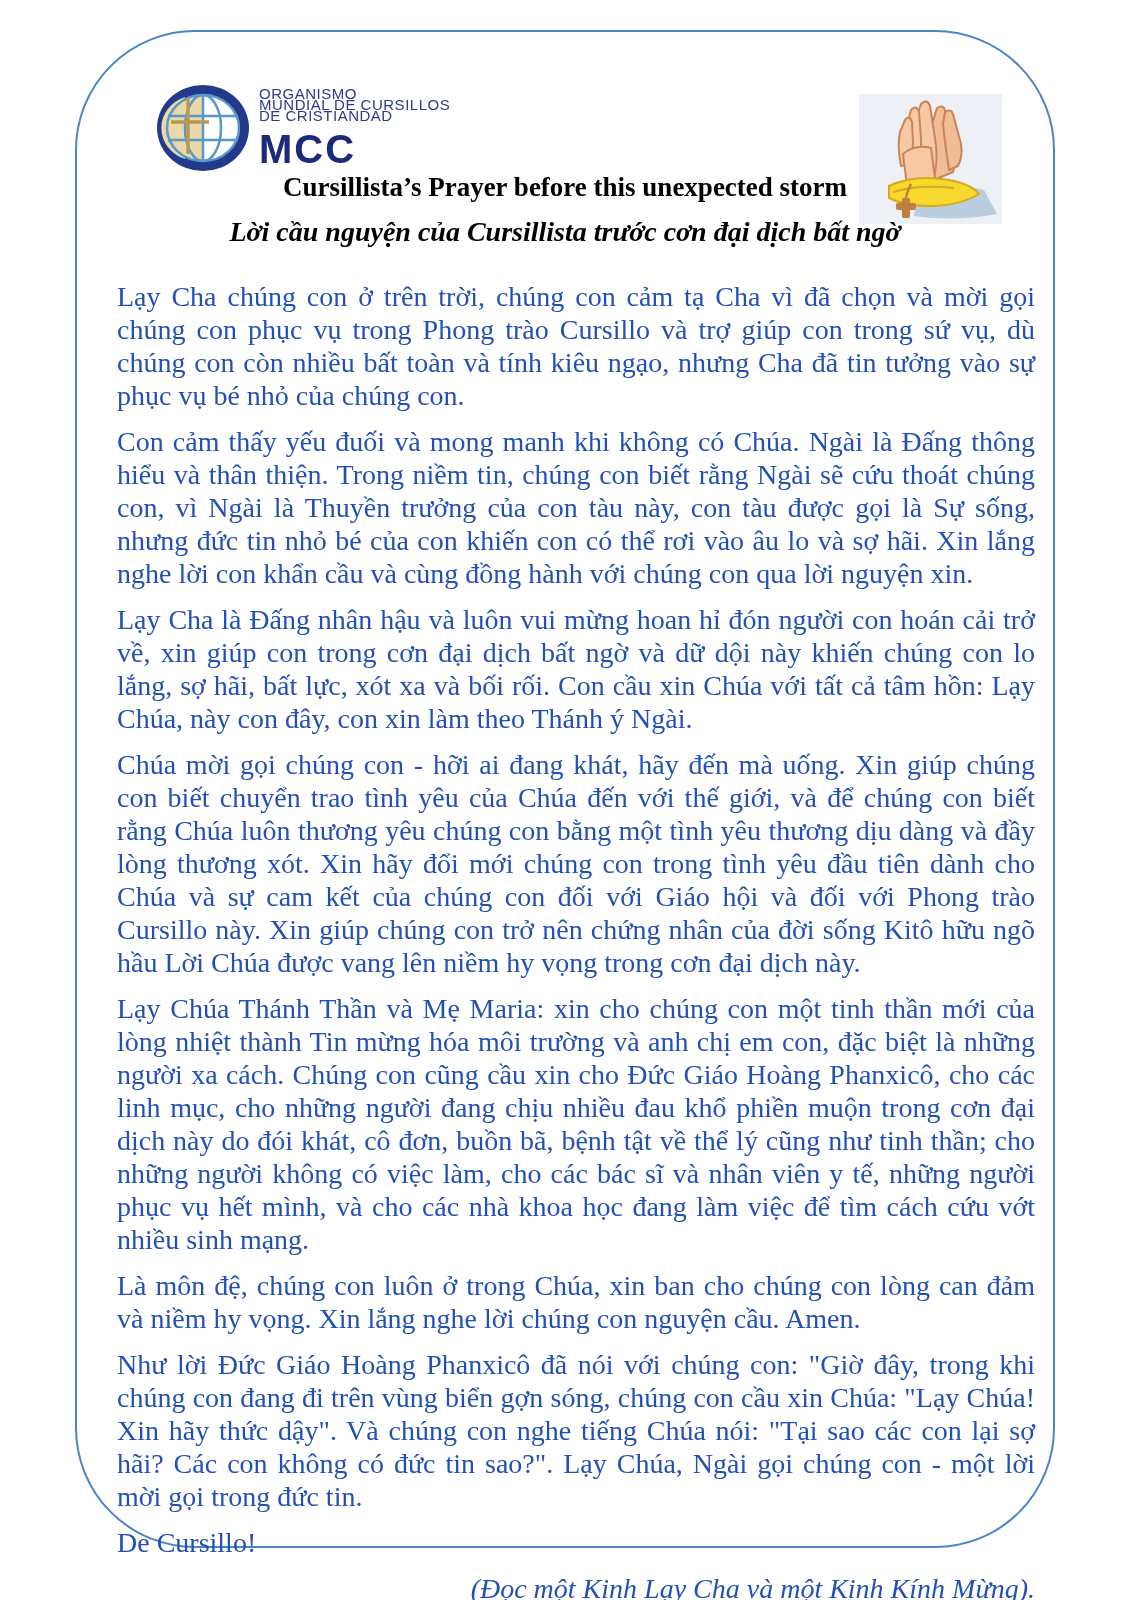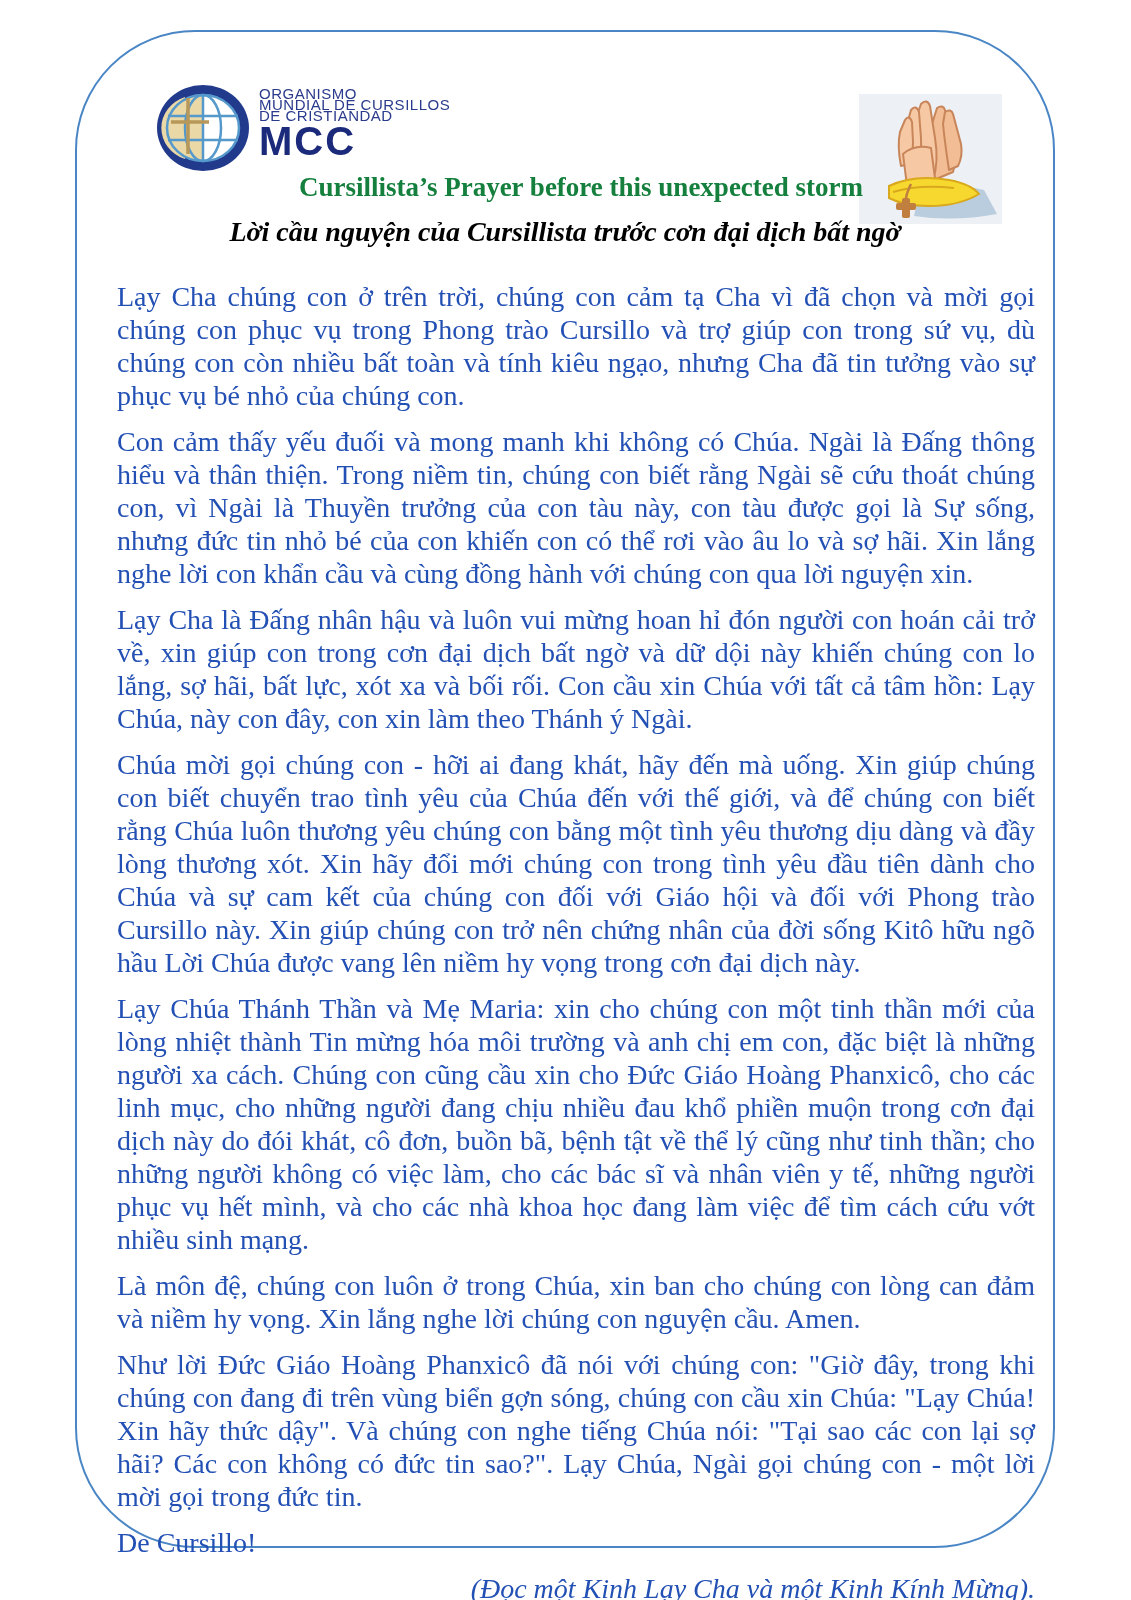--- a/index.html
+++ b/index.html
@@ -47,40 +47,39 @@
     color: #2a3a8c;
     font-weight: 400;
   }
   .logo-acronym {
     font-family: "Liberation Sans", sans-serif;
     font-size: 40px;
     line-height: 40px;
     font-weight: 700;
     letter-spacing: 2px;
     color: #1b2a7a;
-    margin-top: 0;
+    margin-top: 8px;
   }
   .hands-box {
     position: absolute;
     left: 782px;
     top: 62px;
     width: 143px;
     height: 130px;
     background: #edf0f4;
   }
   .doc-title {
     position: absolute;
     top: 140px;
     left: 0;
     width: 100%;
     text-align: center;
     font-size: 27px;
     font-weight: 700;
-    color: #15803d;
-    padding-left: 16px;
+    color: #000000;
   }
   .doc-subtitle {
     position: absolute;
     top: 184px;
     left: 0;
     width: 100%;
     text-align: center;
     font-size: 28px;
     font-weight: 700;
     font-style: italic;

